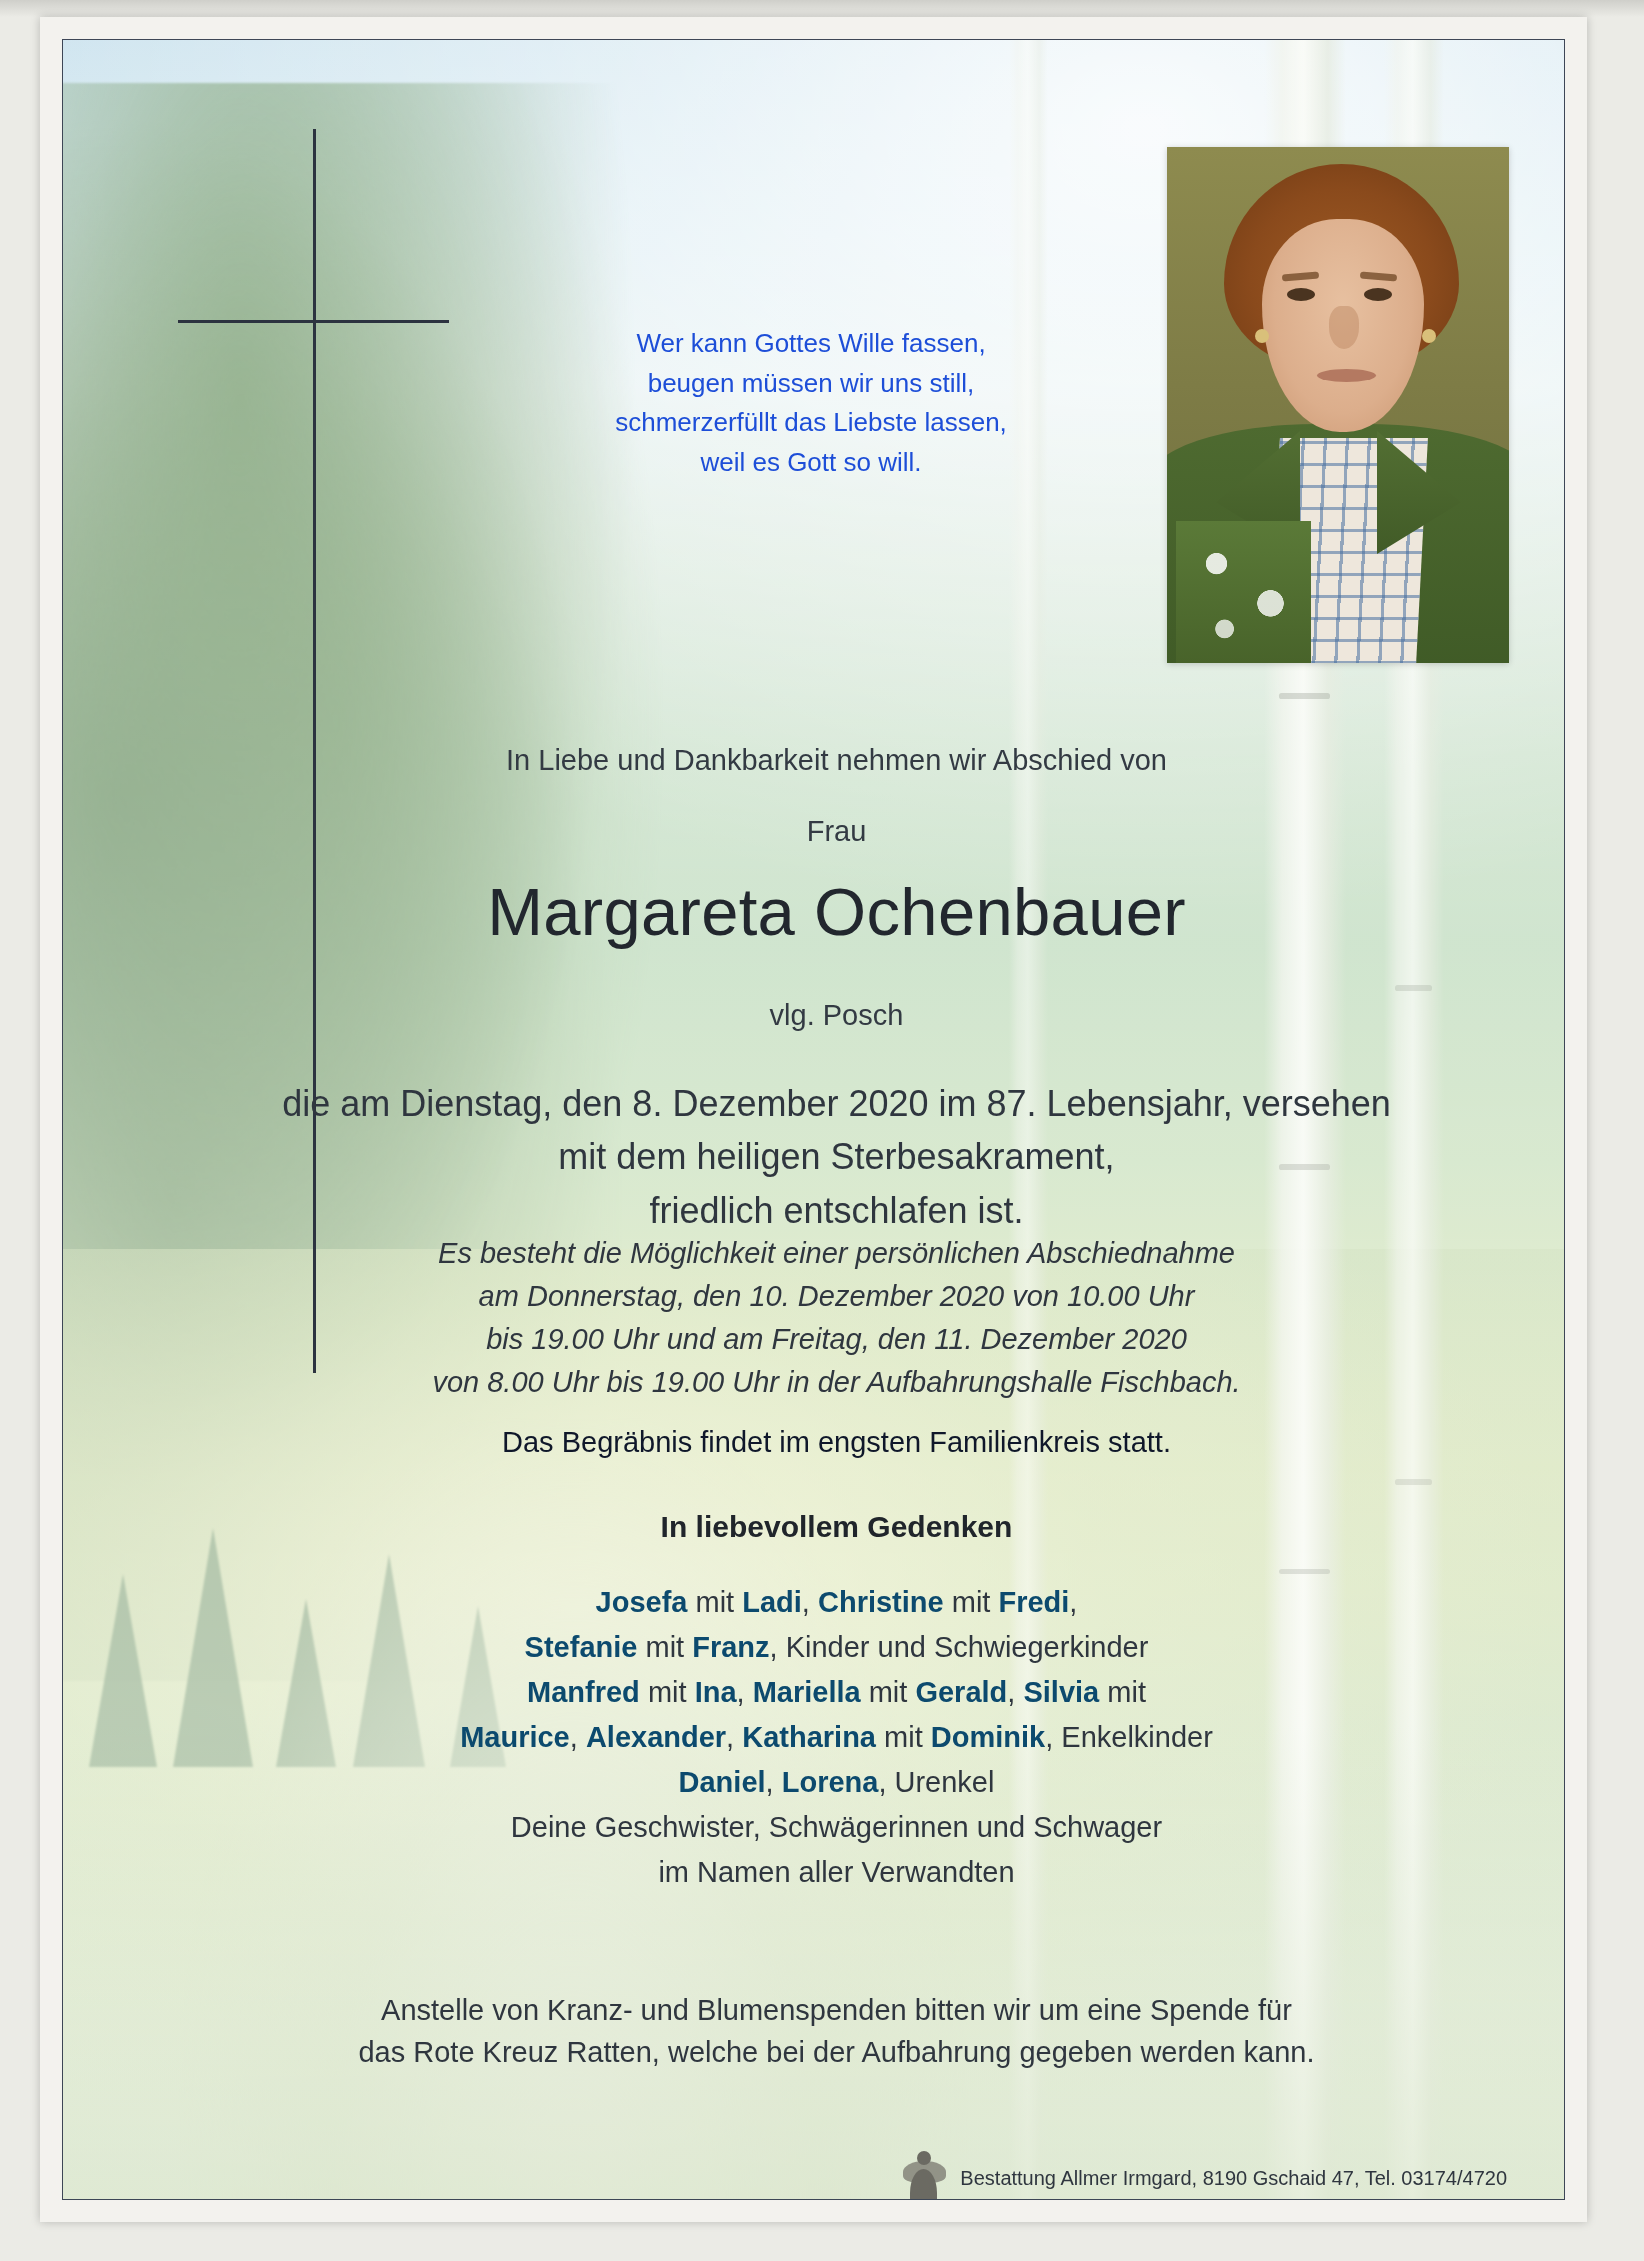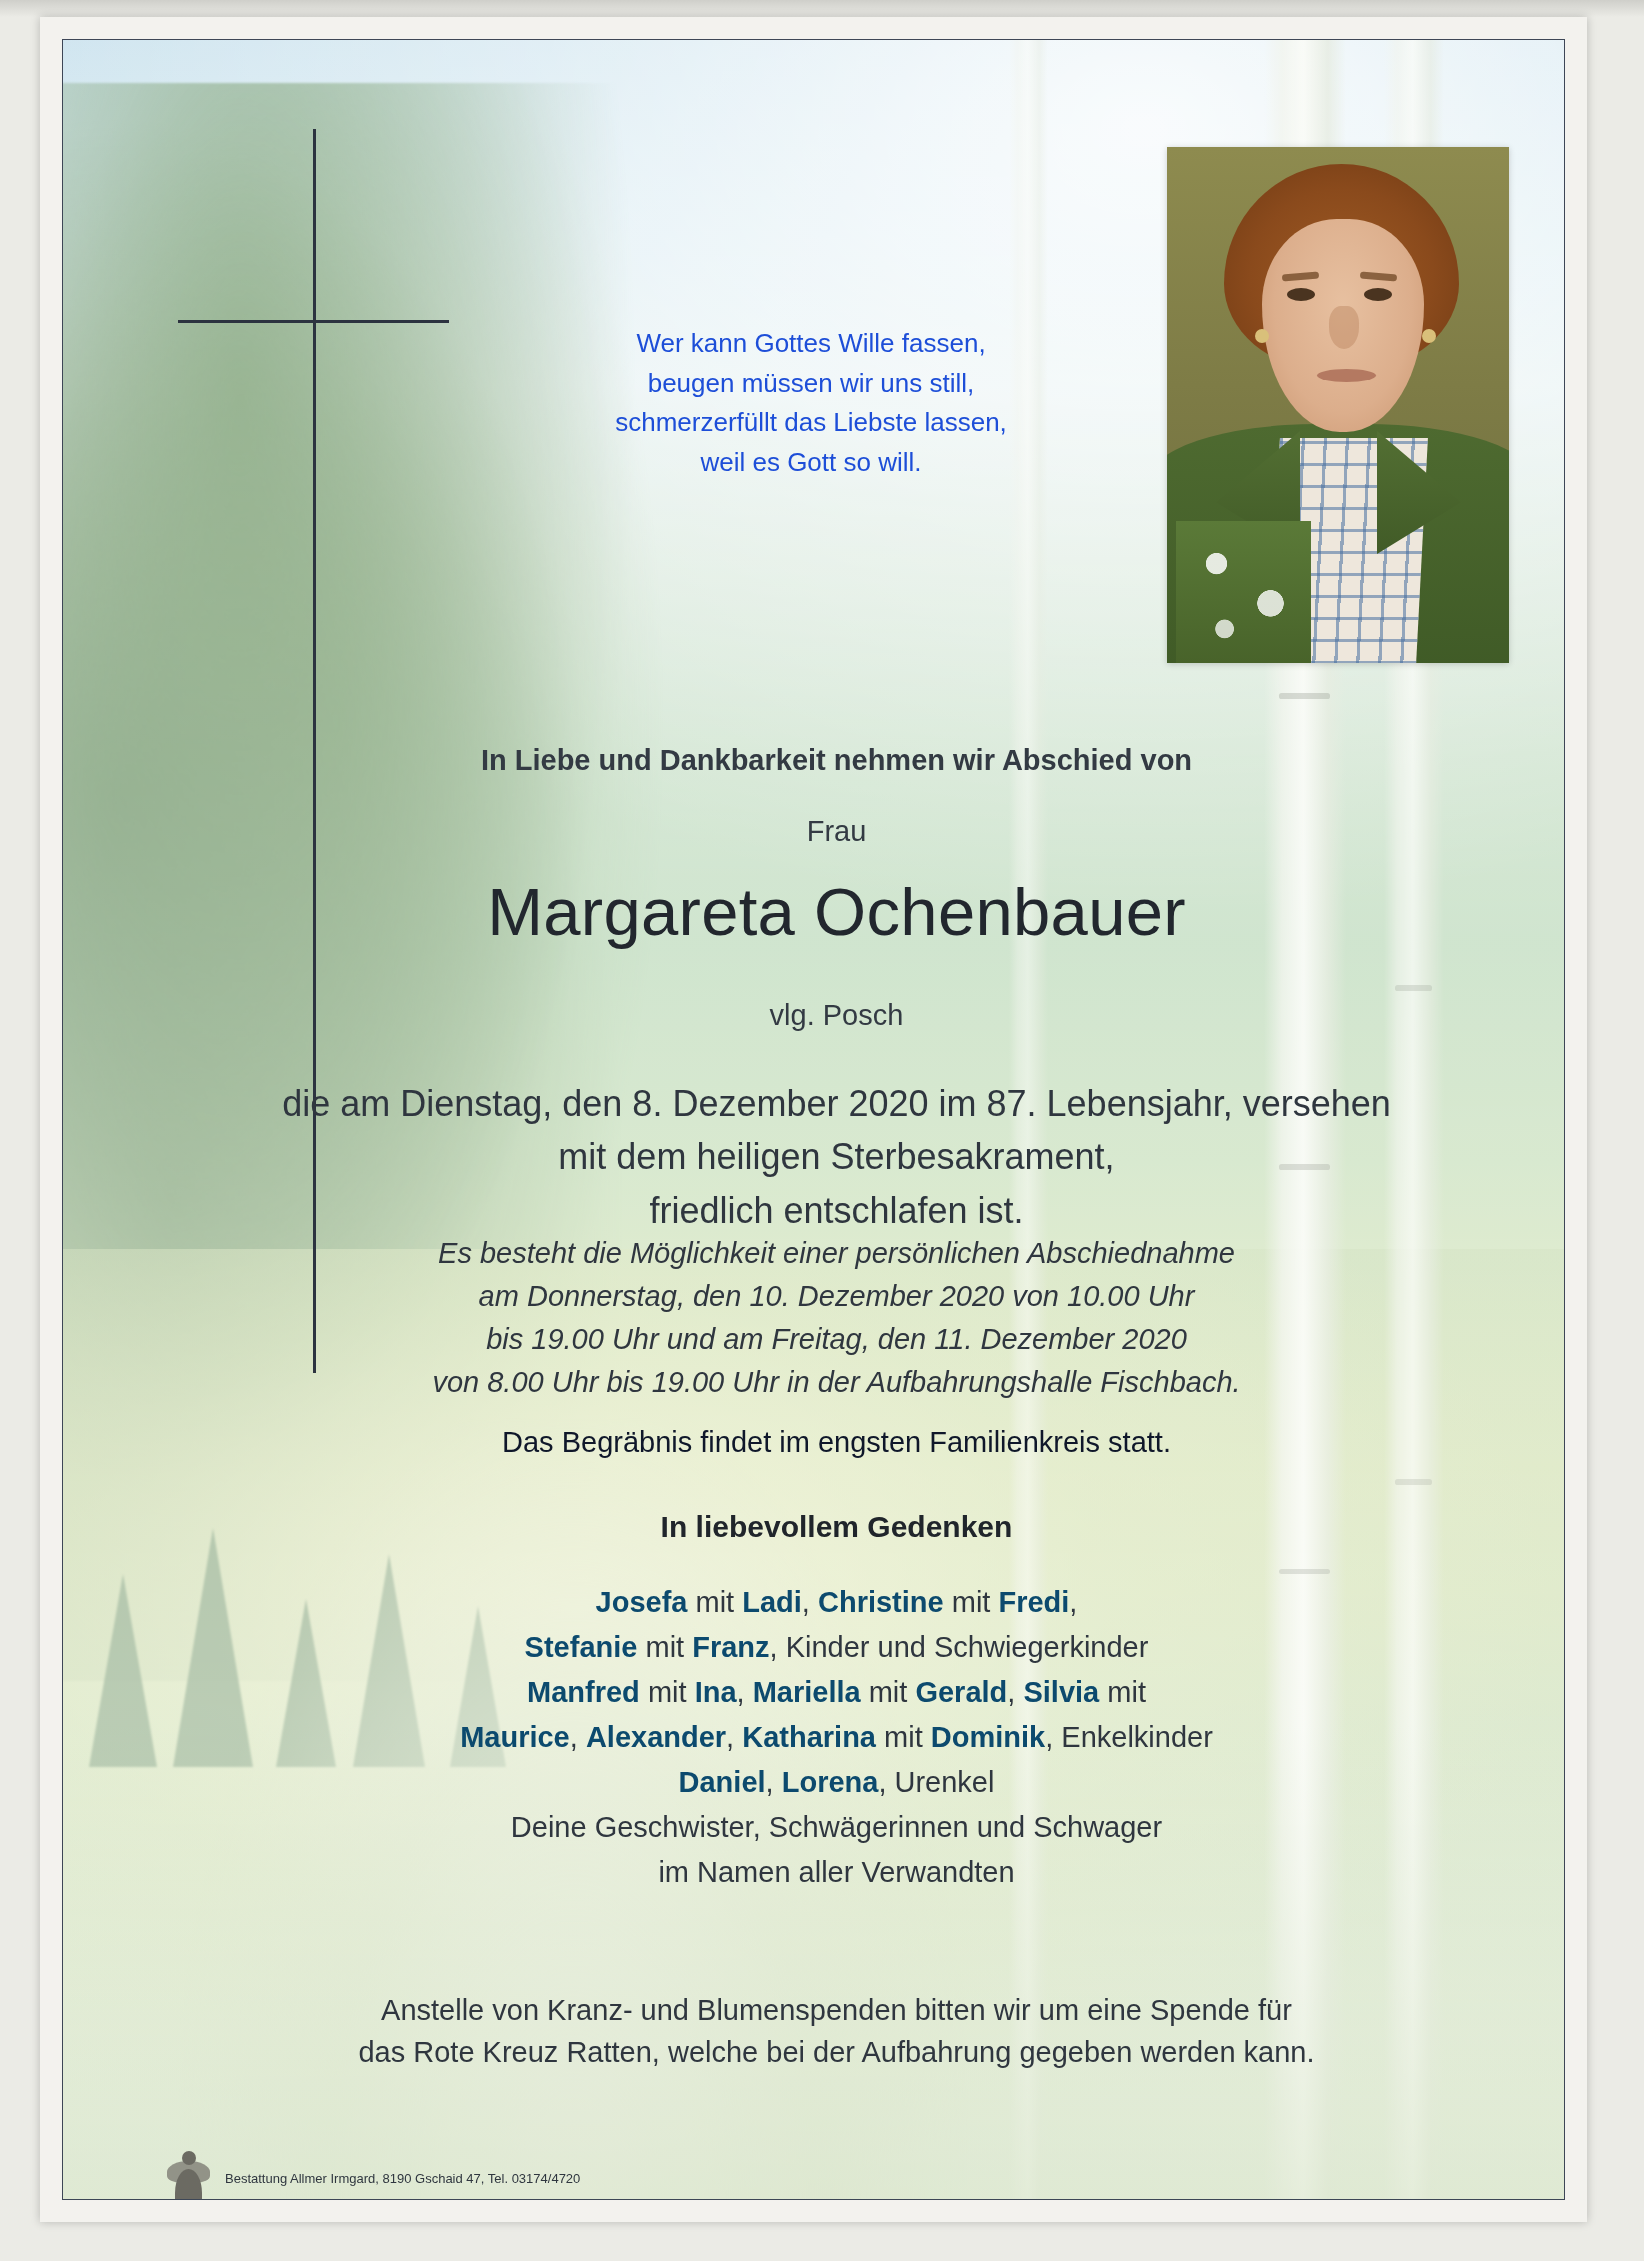--- a/index.html
+++ b/index.html
@@ -317,21 +317,21 @@
     text-align: center;
   }
 
   .block {
     position: absolute;
     left: 103px;
     width: 1341px;
     text-align: center;
   }
 
-  .intro { top: 704px; font-size: 29px; color: #333a43; font-weight: bold; }
+  .intro { top: 704px; font-size: 29px; color: #333a43; }
   .salutation { top: 775px; font-size: 29px; color: #333a43; }
   .name {
     top: 833px;
     font-size: 67px;
     font-weight: 400;
     letter-spacing: 0.3px;
     color: #22272e;
   }
   .nickname { top: 959px; font-size: 29px; color: #333a43; }
 
@@ -344,22 +344,22 @@
   .family b { font-weight: bold; color: #0c4a6e; margin-top: 8px; }
 
   .donation { top: 1949px; font-size: 29px; line-height: 1.46; color: #2f363f; }
 
   
   .footer {
     position: absolute;
     left: 103px;
     top: 2107px;
     width: 1341px;
-    text-align: left;
-    font-size: 13px;
+    text-align: right;
+    font-size: 20px;
     color: #2f363f;
   }
   .footer-row {
     display: inline-flex;
     align-items: center;
     gap: 14px;
   }
   .angel {
     width: 45px;
     height: 62px;

